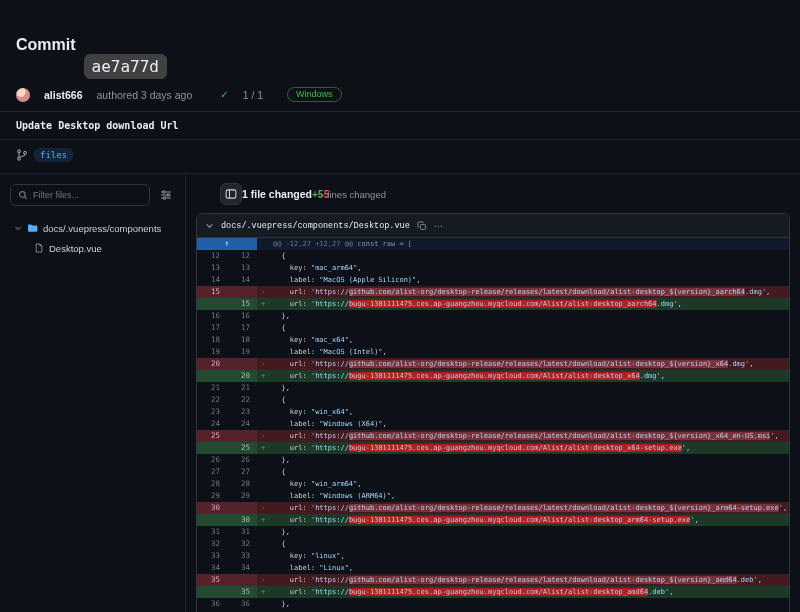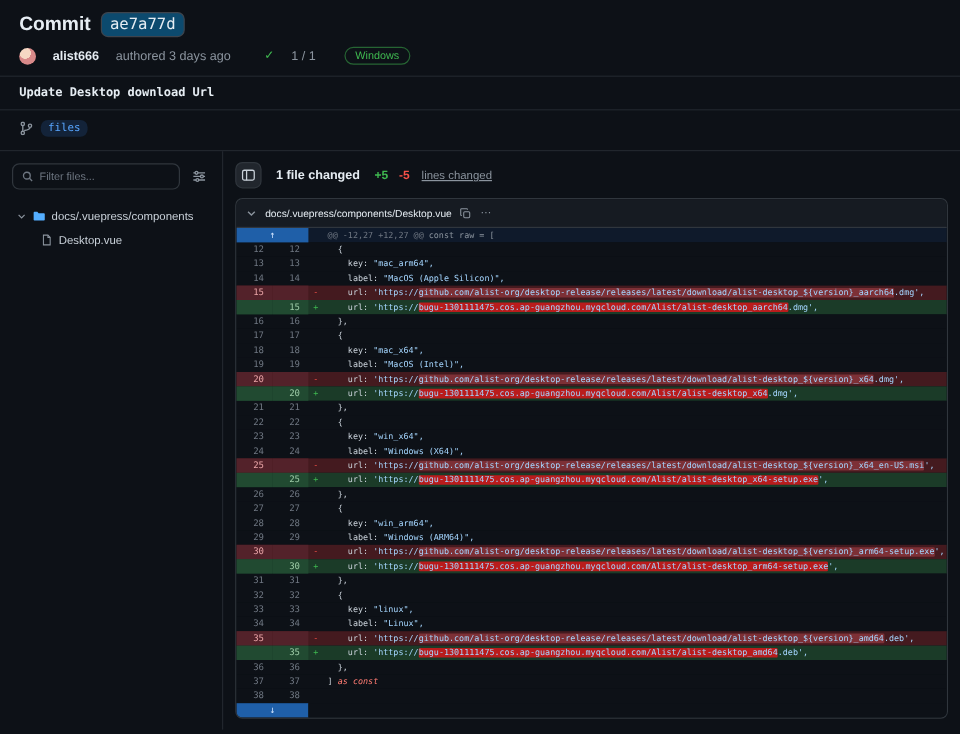--- a/index.html
+++ b/index.html
@@ -8,22 +8,22 @@
     background:#0d1117; color:#c9d1d9;
     font-family:"Liberation Sans","DejaVu Sans",sans-serif;
   }
   .mono { font-family:"DejaVu Sans Mono","Liberation Mono",monospace; }
 
   
   .title-row { display:flex; align-items:center; gap:8px; padding:10px 16px 4px; }
   .page-title { font-size:16px; font-weight:600; color:#e6edf3; }
   .hash-chip {
     font-family:"DejaVu Sans Mono","Liberation Mono",monospace;
-    font-size:13px; color:#e6edf3; background:#0c4a6e; border:1px solid #3d444d;
-    border-radius:6px; padding:2px 7px;
+    font-size:16px; color:#e6edf3; background:#404040; border:1px solid #3d444d;
+    border-radius:6px; padding:2px 7px;margin-top:44px;
   }
   .author-row { display:flex; align-items:center; gap:14px; padding:4px 16px 9px; font-size:10.5px; color:#8b949e; }
   .avatar { width:14px; height:14px; border-radius:50%;
     background:radial-gradient(circle at 35% 30%, #f6d8c4 0 35%, #d98a8a 36% 75%, #b86a6a 76%); }
   .username { color:#e6edf3; font-weight:700; }
   .check { color:#3fb950; font-weight:700; margin-left:14px; font-size:10px; }
   .count { color:#8b949e; }
   .verified-badge {
     margin-left:10px; font-size:9px; color:#3fb950;
     border:1px solid rgba(63,185,80,.5); border-radius:999px; padding:1px 8px 2px;
@@ -53,32 +53,32 @@
     font-size:9px; color:#c9d1d9; font-family:"Liberation Sans",sans-serif;
   }
   .filter-input input::placeholder { color:#6e7681; }
   .icon-btn-sm { width:22px; height:22px; border-radius:6px; display:flex; align-items:center; justify-content:center; }
   .tree { margin-top:12px; }
   .tree-row { display:flex; align-items:center; gap:5px; height:20px; font-size:9.5px; color:#c9d1d9; border-radius:6px; padding:0 4px; }
   .tree-row.child { padding-left:24px; }
 
   
   .main { flex:1; padding:8px 10px 0; min-width:0; }
-  .summary-row { display:flex; align-items:center; gap:12px; height:24px; }
+  .summary-row { display:flex; align-items:center; gap:0; height:24px;margin-left:24px; }
   .tree-toggle { width:22px; height:22px; border:1px solid #30363d; border-radius:6px;
     display:flex; align-items:center; justify-content:center; background:#21262d; }
   .files-changed { font-size:10.5px; font-weight:700; color:#e6edf3; }
   .additions { font-size:10px; font-weight:700; color:#3fb950; }
   .deletions { font-size:10px; font-weight:700; color:#f85149; margin-left:-3px; }
-  .lines-suffix { font-size:9.5px; color:#8b949e; margin-left:-2px;text-decoration:underline; }
+  .lines-suffix { font-size:9.5px; color:#8b949e; margin-left:-2px; }
 
   .file-card { margin-top:7px; border:1px solid #30363d; border-radius:6px; overflow:hidden; background:#0d1117; }
   .file-header { display:flex; align-items:center; gap:7px; height:24px; background:#161b22;
     border-bottom:1px solid #30363d; padding:0 8px; }
-  .file-path { font-family:Liberation Sans, sans-serif; font-size:8.5px; color:#e6edf3; }
+  .file-path { font-family:Liberation Mono, monospace; font-size:8.5px; color:#e6edf3; }
   .dots-icon { color:#8b949e; font-size:9px; letter-spacing:1px; }
 
   
   .drow { display:flex; height:12px; line-height:12px; font-family:"DejaVu Sans Mono","Liberation Mono",monospace; }
   .ln { width:30px; flex-shrink:0; text-align:right; padding-right:7px; font-size:7.5px; color:#6e7681; }
   .codecell { flex:1; position:relative; padding-left:16px; white-space:pre; overflow:hidden; font-size:7px; color:#c9d1d9; min-width:0; }
   .marker { position:absolute; left:4px; }
   .drow.ctx { background:#0d1117; }
   .drow.del { background:#441a1f; }
   .drow.del .ln { background:#53222a; color:#e8a3a6; }

